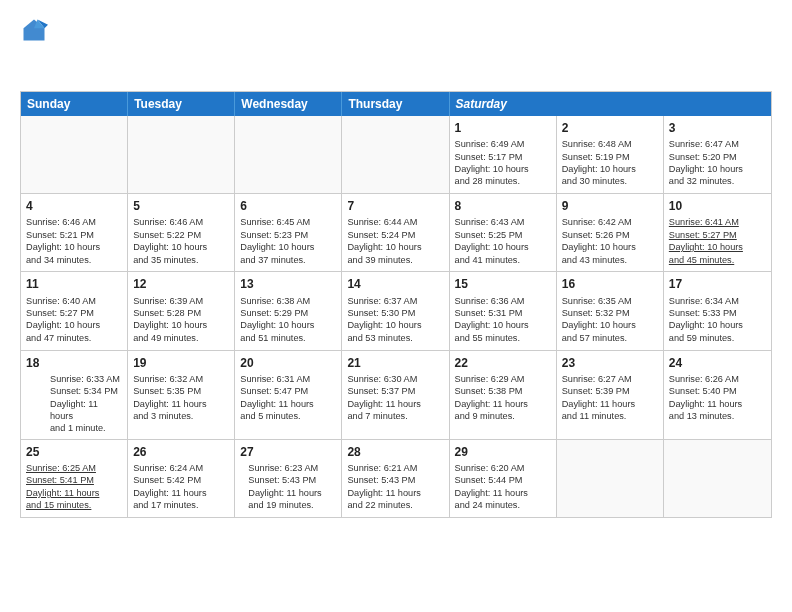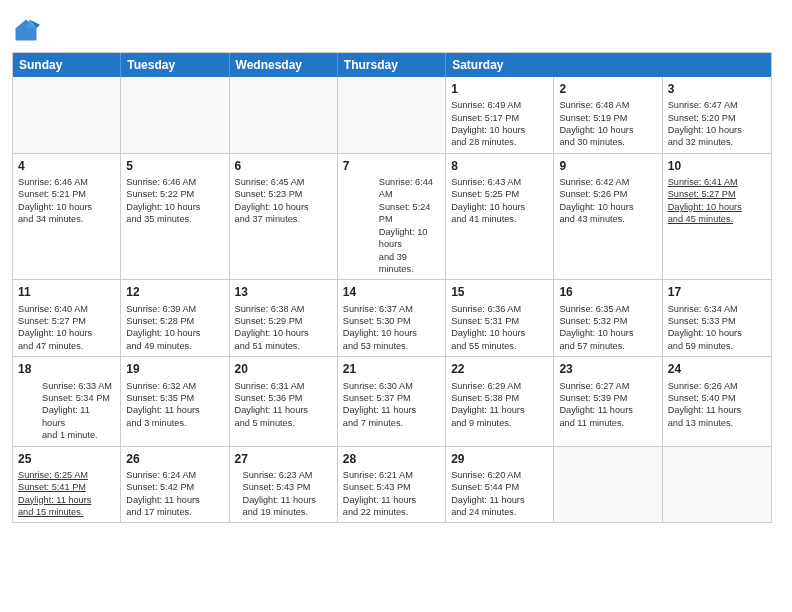--- a/index.html
+++ b/index.html
@@ -6,23 +6,24 @@
     body {
       font-family: Arial, sans-serif;
       background: #fff;
       width: 792px;
       height: 612px;
       overflow: hidden;
     }
     .page {
       width: 792px;
       height: 528px;
-      padding: 16px 20px 10px 12px;
+      padding: 16px 20px 10px 20px;
       display: flex;
       flex-direction: column;
+      gap: 39px;
     }
     .header {
       display: flex;
       justify-content: space-between;
       align-items: flex-start;
       margin-bottom: 8px;
     }
     .logo {
       display: flex;
       align-items: center;
@@ -63,21 +64,21 @@
       background: #2176c8;
     }
     .cal-header-cell {
       color: #fff;
       font-size: 12px;
       font-weight: bold;
       padding: 5px 6px;
       border-right: 1px solid #4a9adb;
       text-align: left;
     }
-    .cal-header-cell:last-child { border-right: none; }
+    .cal-header-cell:last-child { border-right: none; font-style: italic; }
     .cal-body {
       flex: 1;
       display: flex;
       flex-direction: column;
     }
     .cal-row {
       display: grid;
       grid-template-columns: repeat(7, 1fr);
       flex: 1;
       border-top: 1px solid #ccc;
@@ -182,21 +183,21 @@
           </div>
           <div class="cal-cell">
             <span class="day-num">6</span>
             <div class="cell-text" style="white-space: pre-line;">Sunrise: 6:45 AM
 Sunset: 5:23 PM
 Daylight: 10 hours
 and 37 minutes.</div>
           </div>
           <div class="cal-cell">
             <span class="day-num">7</span>
-            <div class="cell-text" style="white-space: pre-line; margin-left: 36px;">Sunrise: 6:44 AM
+            <div class="cell-text" style="white-space: pre-line;">Sunrise: 6:44 AM
 Sunset: 5:24 PM
 Daylight: 10 hours
 and 39 minutes.</div>
           </div>
           <div class="cal-cell">
             <span class="day-num">8</span>
             <div class="cell-text" style="white-space: pre-line;">Sunrise: 6:43 AM
 Sunset: 5:25 PM
 Daylight: 10 hours
 and 41 minutes.</div>
@@ -278,21 +279,21 @@
           <div class="cal-cell">
             <span class="day-num">19</span>
             <div class="cell-text" style="white-space: pre-line;">Sunrise: 6:32 AM
 Sunset: 5:35 PM
 Daylight: 11 hours
 and 3 minutes.</div>
           </div>
           <div class="cal-cell">
             <span class="day-num">20</span>
             <div class="cell-text" style="white-space: pre-line;">Sunrise: 6:31 AM
-Sunset: 5:36 PM
+Sunset: 5:47 PM
 Daylight: 11 hours
 and 5 minutes.</div>
           </div>
           <div class="cal-cell">
             <span class="day-num">21</span>
             <div class="cell-text" style="white-space: pre-line;">Sunrise: 6:30 AM
 Sunset: 5:37 PM
 Daylight: 11 hours
 and 7 minutes.</div>
           </div>

